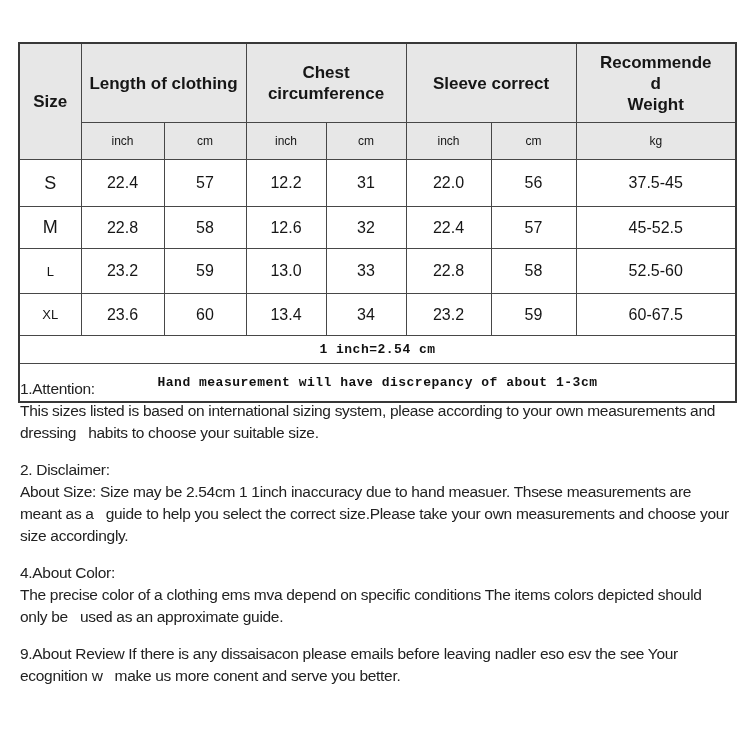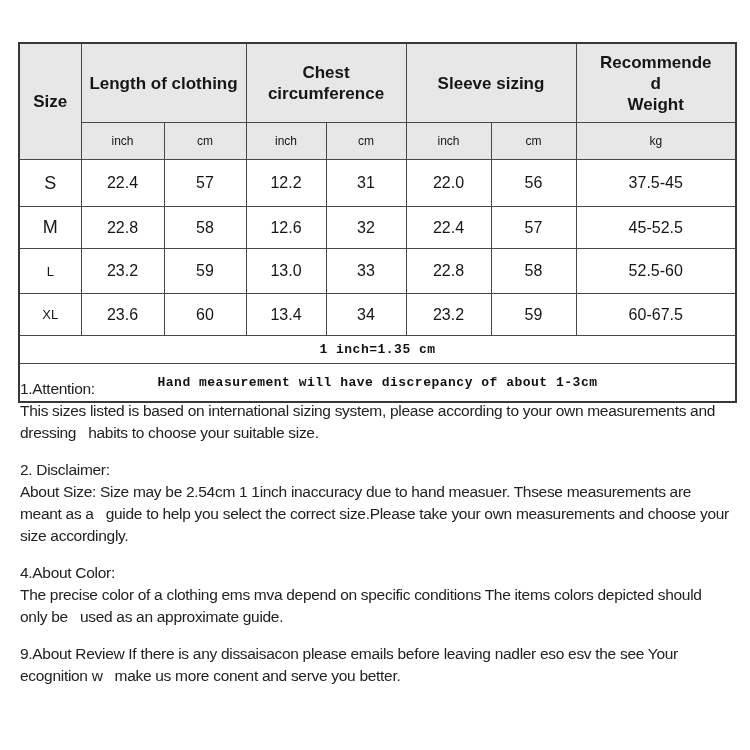--- a/index.html
+++ b/index.html
@@ -62,21 +62,21 @@
         <col style="width:80px">
         <col style="width:85px">
       <col style="width:85px">
         <col style="width:160px">
     </colgroup>
     <tbody>
       <tr class="hrow1">
         <th rowspan="2">Size</th>
         <th colspan="2">Length of clothing</th>
         <th colspan="2">Chest circumference</th>
-        <th colspan="2">Sleeve sizing</th>
+        <th colspan="2">Sleeve correct</th>
         <th class="wrap3">Recommende
 d
 Weight</th>
       </tr>
       <tr class="hrow2">
         <th>inch</th>
         <th>cm</th>
         <th>inch</th>
         <th>cm</th>
         <th>inch</th>
@@ -119,21 +119,21 @@
         <td>23.6</td>
         <td>60</td>
         <td>13.4</td>
         <td>34</td>
         <td>23.2</td>
         <td>59</td>
         <td>60-67.5</td>
       </tr>
 
       <tr class="note-row n0">
-        <td colspan="8">1 inch=1.35 cm</td>
+        <td colspan="8">1 inch=2.54 cm</td>
       </tr>
       <tr class="note-row n1">
         <td colspan="8">Hand measurement will have discrepancy of about 1-3cm</td>
       </tr>
     </tbody>
   </table>
 
   <div class="notes-block">
     <div class="para">1.Attention:
 This sizes listed is based on international sizing system, please according to your own measurements and dressing   habits to choose your suitable size.</div>

